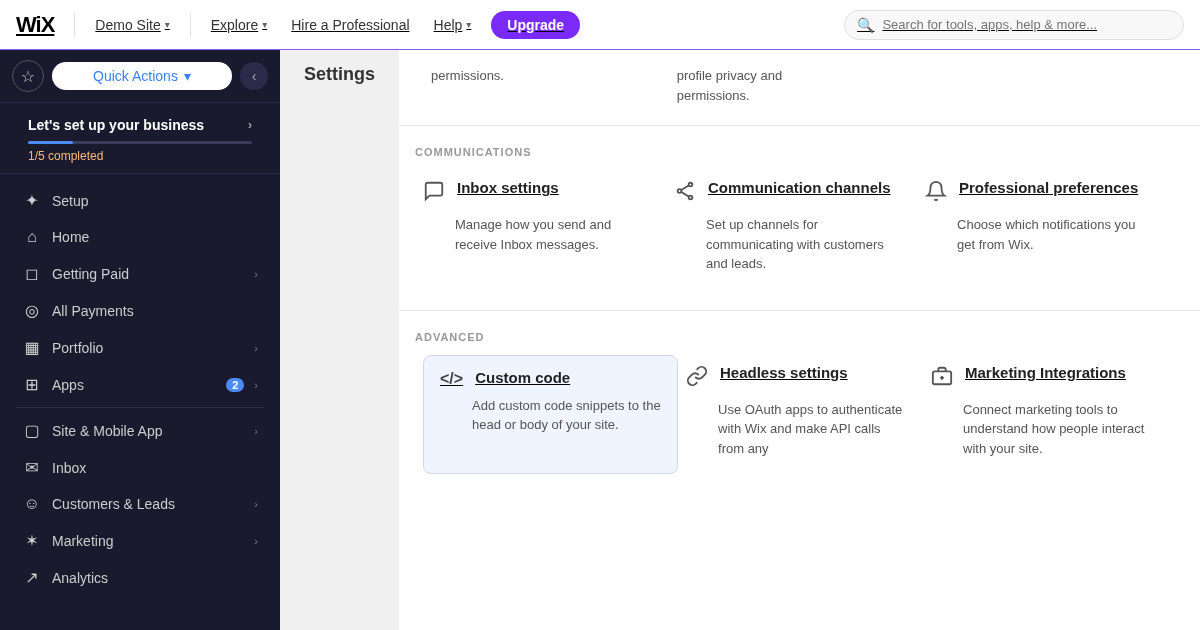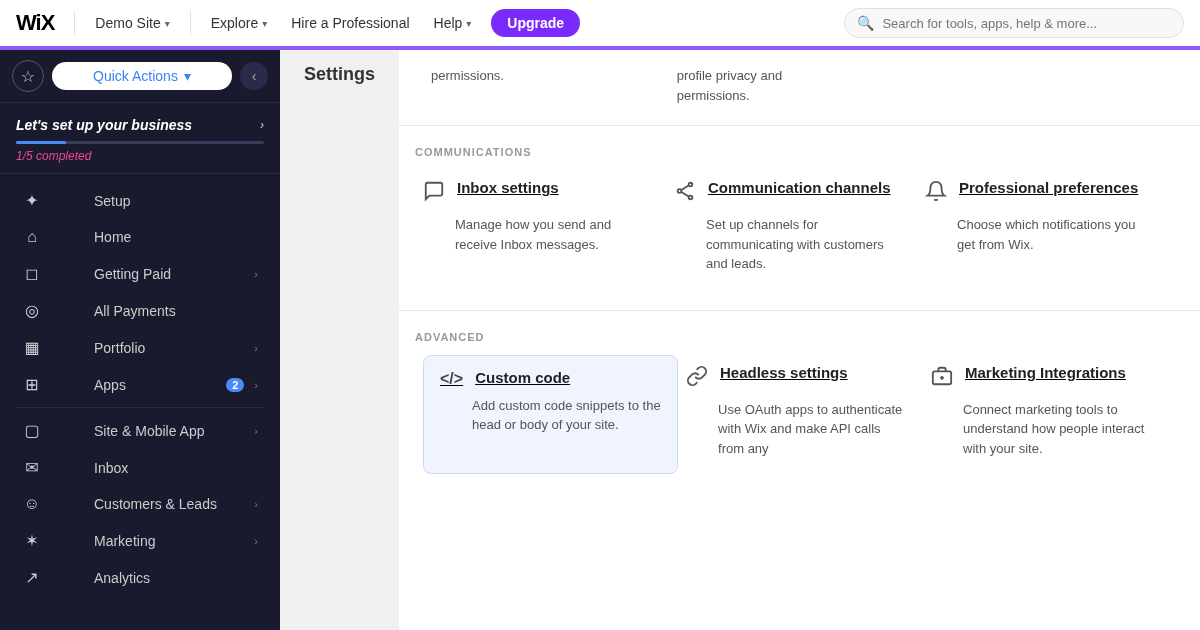--- a/index.html
+++ b/index.html
@@ -2,27 +2,28 @@
 <html><head>
   <meta charset="utf-8">
   <style>
     * { box-sizing: border-box; margin: 0; padding: 0; }
     body { font-family: Helvetica, Arial, sans-serif; background: #f5f5f5; width: 1200px; height: 630px; overflow: hidden; display: flex; flex-direction: column; }
 
     
     .top-nav {
       height: 50px;
       background: #fff;
-      border-bottom: 4px solid #8b5cf6;
+      border-bottom: 1px solid #8b5cf6;
       display: flex;
       align-items: center;
       padding: 8px 16px;
       gap: 8px;
       flex-shrink: 0;
       z-index: 10;
+      text-decoration: underline;
     }
     .wix-logo {
       font-weight: 900;
       font-size: 22px;
       color: #000;
       margin-right: 8px;
       letter-spacing: -1px;
     }
     .nav-divider { width: 1px; height: 24px; background: #e0e0e0; margin: 0 4px; }
     .nav-item {
@@ -84,48 +85,47 @@
       padding: 6px 14px; font-size: 14px; cursor: pointer; font-weight: 500;
       display: flex; align-items: center; justify-content: center; gap: 6px;
     }
     .sidebar-collapse {
       width: 28px; height: 28px; background: #2a2a4a; border: none; border-radius: 50%;
       color: #aaa; cursor: pointer; font-size: 14px;
       display: flex; align-items: center; justify-content: center;
     }
 
     .business-setup {
-      padding: 14px 16px 10px;
+      padding: 14px 28px 10px;
       border-bottom: 1px solid #2a2a4a;
-      font-style: italic;
     }
     .business-setup-title {
       font-size: 14px; font-weight: 600; color: #fff;
       display: flex; align-items: center; justify-content: space-between;
       cursor: pointer;
     }
     .progress-bar-bg {
       height: 3px; background: #3a3a5a; border-radius: 2px; margin-top: 8px;
     }
     .progress-bar-fill {
       height: 3px; background: #4b8bf5; border-radius: 2px;
     }
     .progress-text {
-      font-size: 12px; color: #ec4899; margin-top: 5px;
+      font-size: 12px; color: #fdba74; margin-top: 5px;
     }
 
     .sidebar-nav { padding: 8px 0; }
     .sidebar-nav-item {
       display: flex; align-items: center; padding: 9px 16px;
       font-size: 14px; color: #ccc; cursor: pointer; gap: 10px;
       border-radius: 4px; margin: 0 6px;
       position: relative;
     }
     .sidebar-nav-item .icon { font-size: 16px; width: 20px; text-align: center; flex-shrink: 0; }
-    .sidebar-nav-item .label { flex: 1; margin-left: 42px; }
+    .sidebar-nav-item .label { flex: 1; }
     .sidebar-nav-item .chevron-right { font-size: 11px; color: #777; }
     .sidebar-nav-item .badge {
       background: #4b8bf5; color: #fff; border-radius: 10px;
       font-size: 11px; padding: 1px 6px; font-weight: 600;
     }
     .sidebar-divider { height: 1px; background: #2a2a4a; margin: 4px 16px; }
 
     
     .main-content {
       flex: 1;

